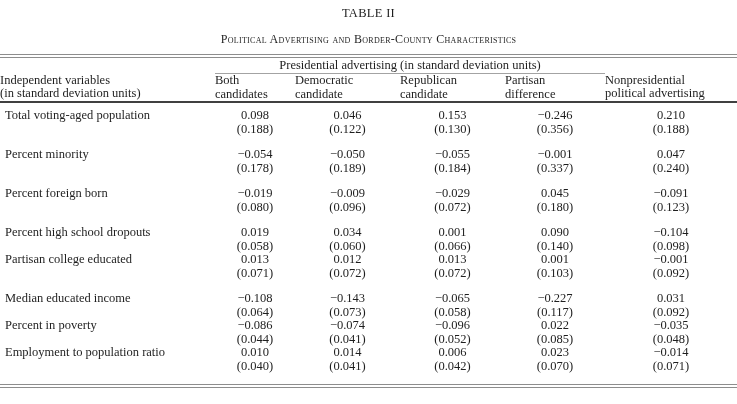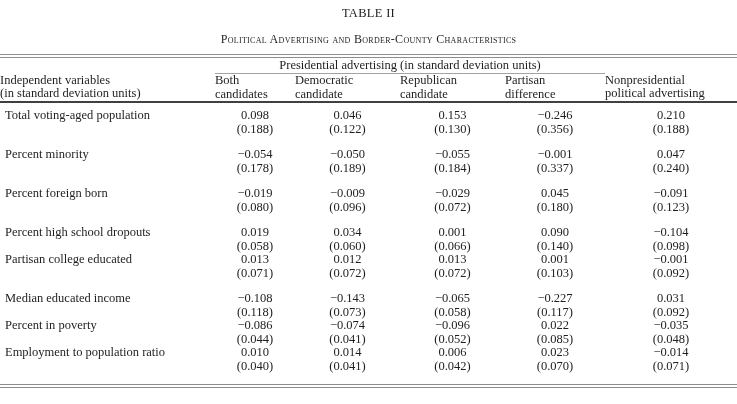--- a/index.html
+++ b/index.html
@@ -237,21 +237,21 @@
     <td>
       <div class="coef">−0.001</div>
       <div class="se">(0.092)</div>
     </td>
   </tr>
 
   <tr class="group-start">
     <td class="stub-cell">Median educated income</td>
     <td>
       <div class="coef">−0.108</div>
-      <div class="se">(0.118)</div>
+      <div class="se">(0.064)</div>
     </td>
     <td>
       <div class="coef">−0.143</div>
       <div class="se">(0.073)</div>
     </td>
     <td>
       <div class="coef">−0.065</div>
       <div class="se">(0.058)</div>
     </td>
     <td>

